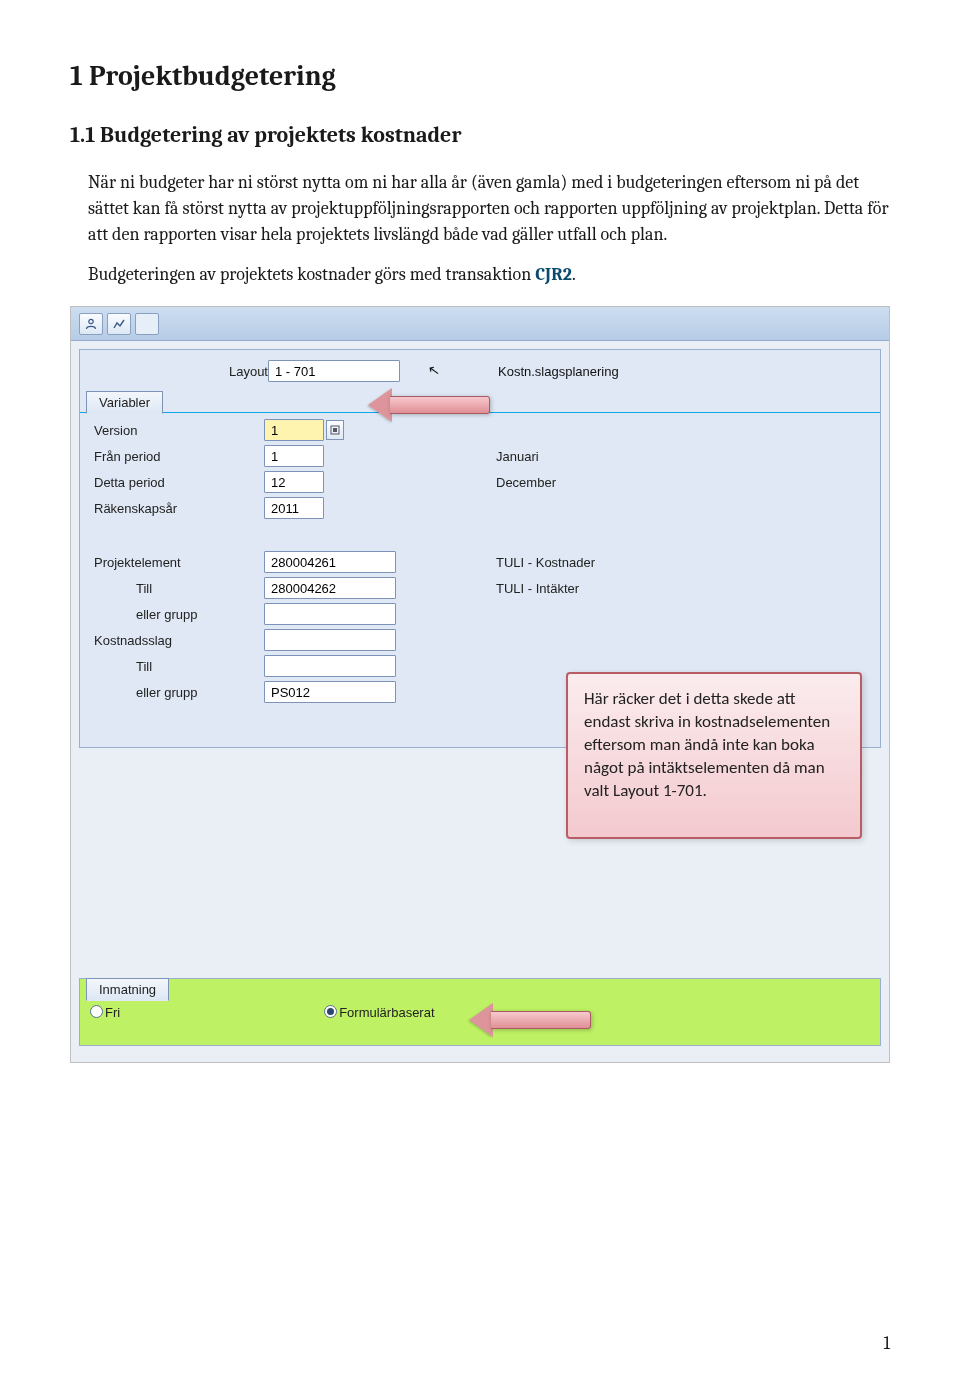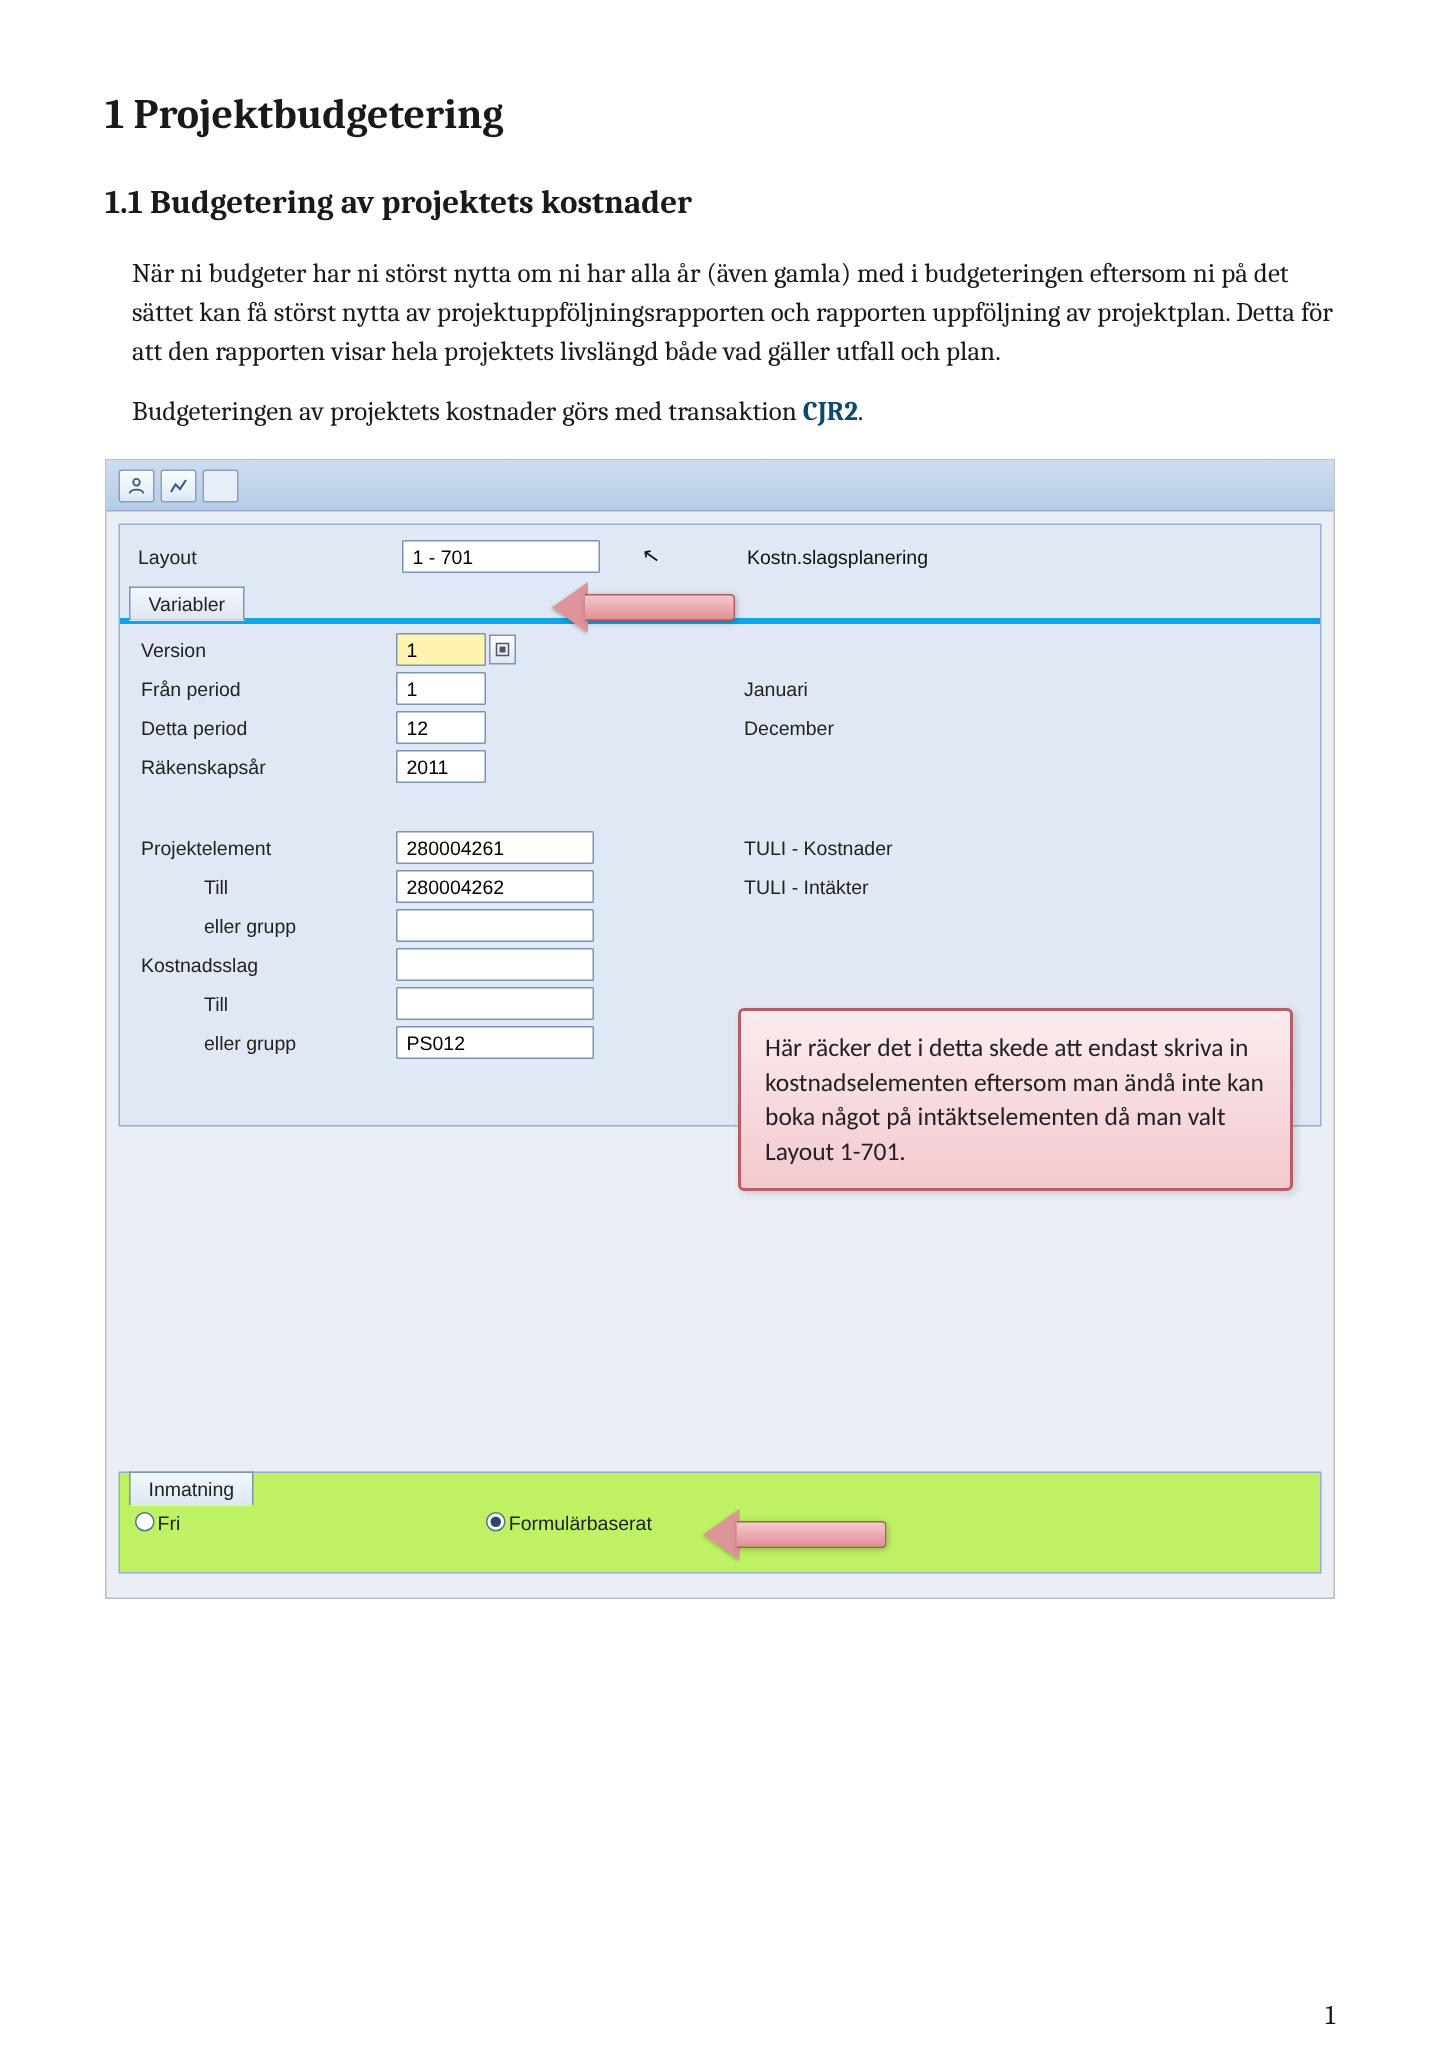--- a/index.html
+++ b/index.html
@@ -60,21 +60,21 @@
     background: #dfe8f4;
     padding: 6px 0 36px 0;
     position: relative;
   }
   .layout-row {
     display: flex;
     align-items: center;
     padding: 4px 8px;
     gap: 0;
   }
-  .lbl-col { width: 180px; padding-left: 4px; }
+  .lbl-col { width: 180px; padding-left: 4px; text-align: right; }
   .val-col { width: 180px; }
   .desc-col { padding-left: 50px; color: #111; }
 
   .field {
     background: #fff;
     border: 1px solid #7d94b6;
     height: 22px;
     padding: 2px 6px;
     font-family: inherit;
     font-size: 13px;
@@ -88,21 +88,21 @@
     display: inline-block;
     background: linear-gradient(#f3f7fc,#dde7f4);
     border: 1px solid #7d94b6;
     border-bottom: 1px solid #dfe8f4;
     padding: 3px 12px;
     margin-left: 6px;
     position: relative;
     top: 1px;
   }
   .var-panel {
-    border-top: 4px solid #0ea5e9;
+    border-top: 1px solid #0ea5e9;
     padding: 4px 0 6px 0;
     margin-top: -1px;
   }
   .row {
     display: flex;
     align-items: center;
     padding: 2px 8px;
     min-height: 26px;
   }
   .row .lbl { width: 176px; padding-left: 6px; }
@@ -139,25 +139,25 @@
     border-top: 17px solid transparent;
     border-bottom: 17px solid transparent;
     border-right: 24px solid #dd949a;
     filter: drop-shadow(-1px 1px 1px rgba(0,0,0,0.2));
   }
 
   .callout {
     position: absolute;
     right: 18px;
     top: 322px;
-    width: 370px;
+    width: 296px;
     background: linear-gradient(#fbecee,#f3c9ce);
     border: 2px solid #b85c66;
     border-radius: 4px;
-    padding: 14px 16px 12px 16px;
+    padding: 14px 16px 34px 16px;
     font-family: Calibri, Arial, sans-serif;
     font-size: 17px;
     line-height: 1.35;
     color: #222;
     box-shadow: 2px 2px 6px rgba(0,0,0,0.15);
   }
 
   .bottom-panel {
     margin: 0 8px 8px 8px;
     border: 1px solid #9ab0d0;

